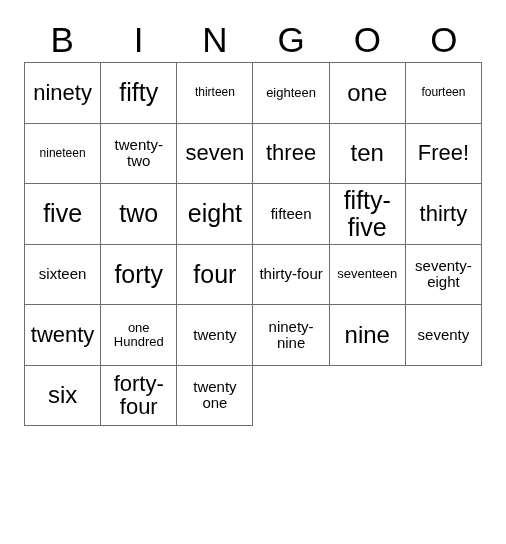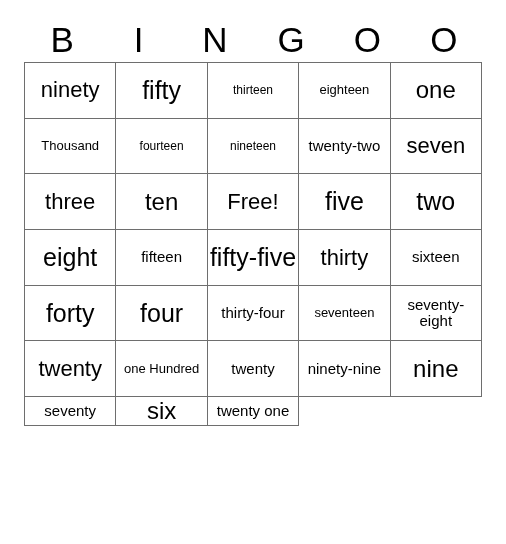--- a/index.html
+++ b/index.html
@@ -41,21 +41,21 @@
   #grid {
     position: absolute;
     left: 24px;
     top: 62px;
     width: 458px;
     height: 364px;
     border-top: 1px solid #6e6e6e;
     border-left: 1px solid #6e6e6e;
     box-sizing: border-box;
     display: grid;
-    grid-template-columns: repeat(5, 1fr);
+    grid-template-columns: repeat(6, 1fr);
     grid-template-rows: repeat(6, 1fr);
   }
   .cell {
     border-right: 1px solid #6e6e6e;
     border-bottom: 1px solid #6e6e6e;
     box-sizing: border-box;
     display: flex;
     align-items: center;
     justify-content: center;
     text-align: center;
@@ -100,23 +100,20 @@
         <span class="cell-text">fifty</span>
       </div>
       <div class="cell fs-s">
         <span class="cell-text">thirteen</span>
       </div>
       <div class="cell fs-xs">
         <span class="cell-text">eighteen</span>
       </div>
       <div class="cell fs-xxl">
         <span class="cell-text">one</span>
-      </div>
-      <div class="cell fs-xs">
-        <span class="cell-text">Thousand</span>
       </div>
       <div class="cell fs-s">
         <span class="cell-text">fourteen</span>
       </div>
       <div class="cell fs-s">
         <span class="cell-text">nineteen</span>
       </div>
       <div class="cell fs-m">
         <span class="cell-text">twenty-two</span>
       </div>
@@ -182,18 +179,21 @@
       </div>
       <div class="cell fs-xxl">
         <span class="cell-text">nine</span>
       </div>
       <div class="cell fs-m">
         <span class="cell-text">seventy</span>
       </div>
       <div class="cell fs-xxl">
         <span class="cell-text">six</span>
       </div>
+      <div class="cell fs-l">
+        <span class="cell-text">forty-four</span>
+      </div>
       <div class="cell fs-m">
         <span class="cell-text">twenty one</span>
       </div>
     </div>
 
 </div>
 
 </body></html>

